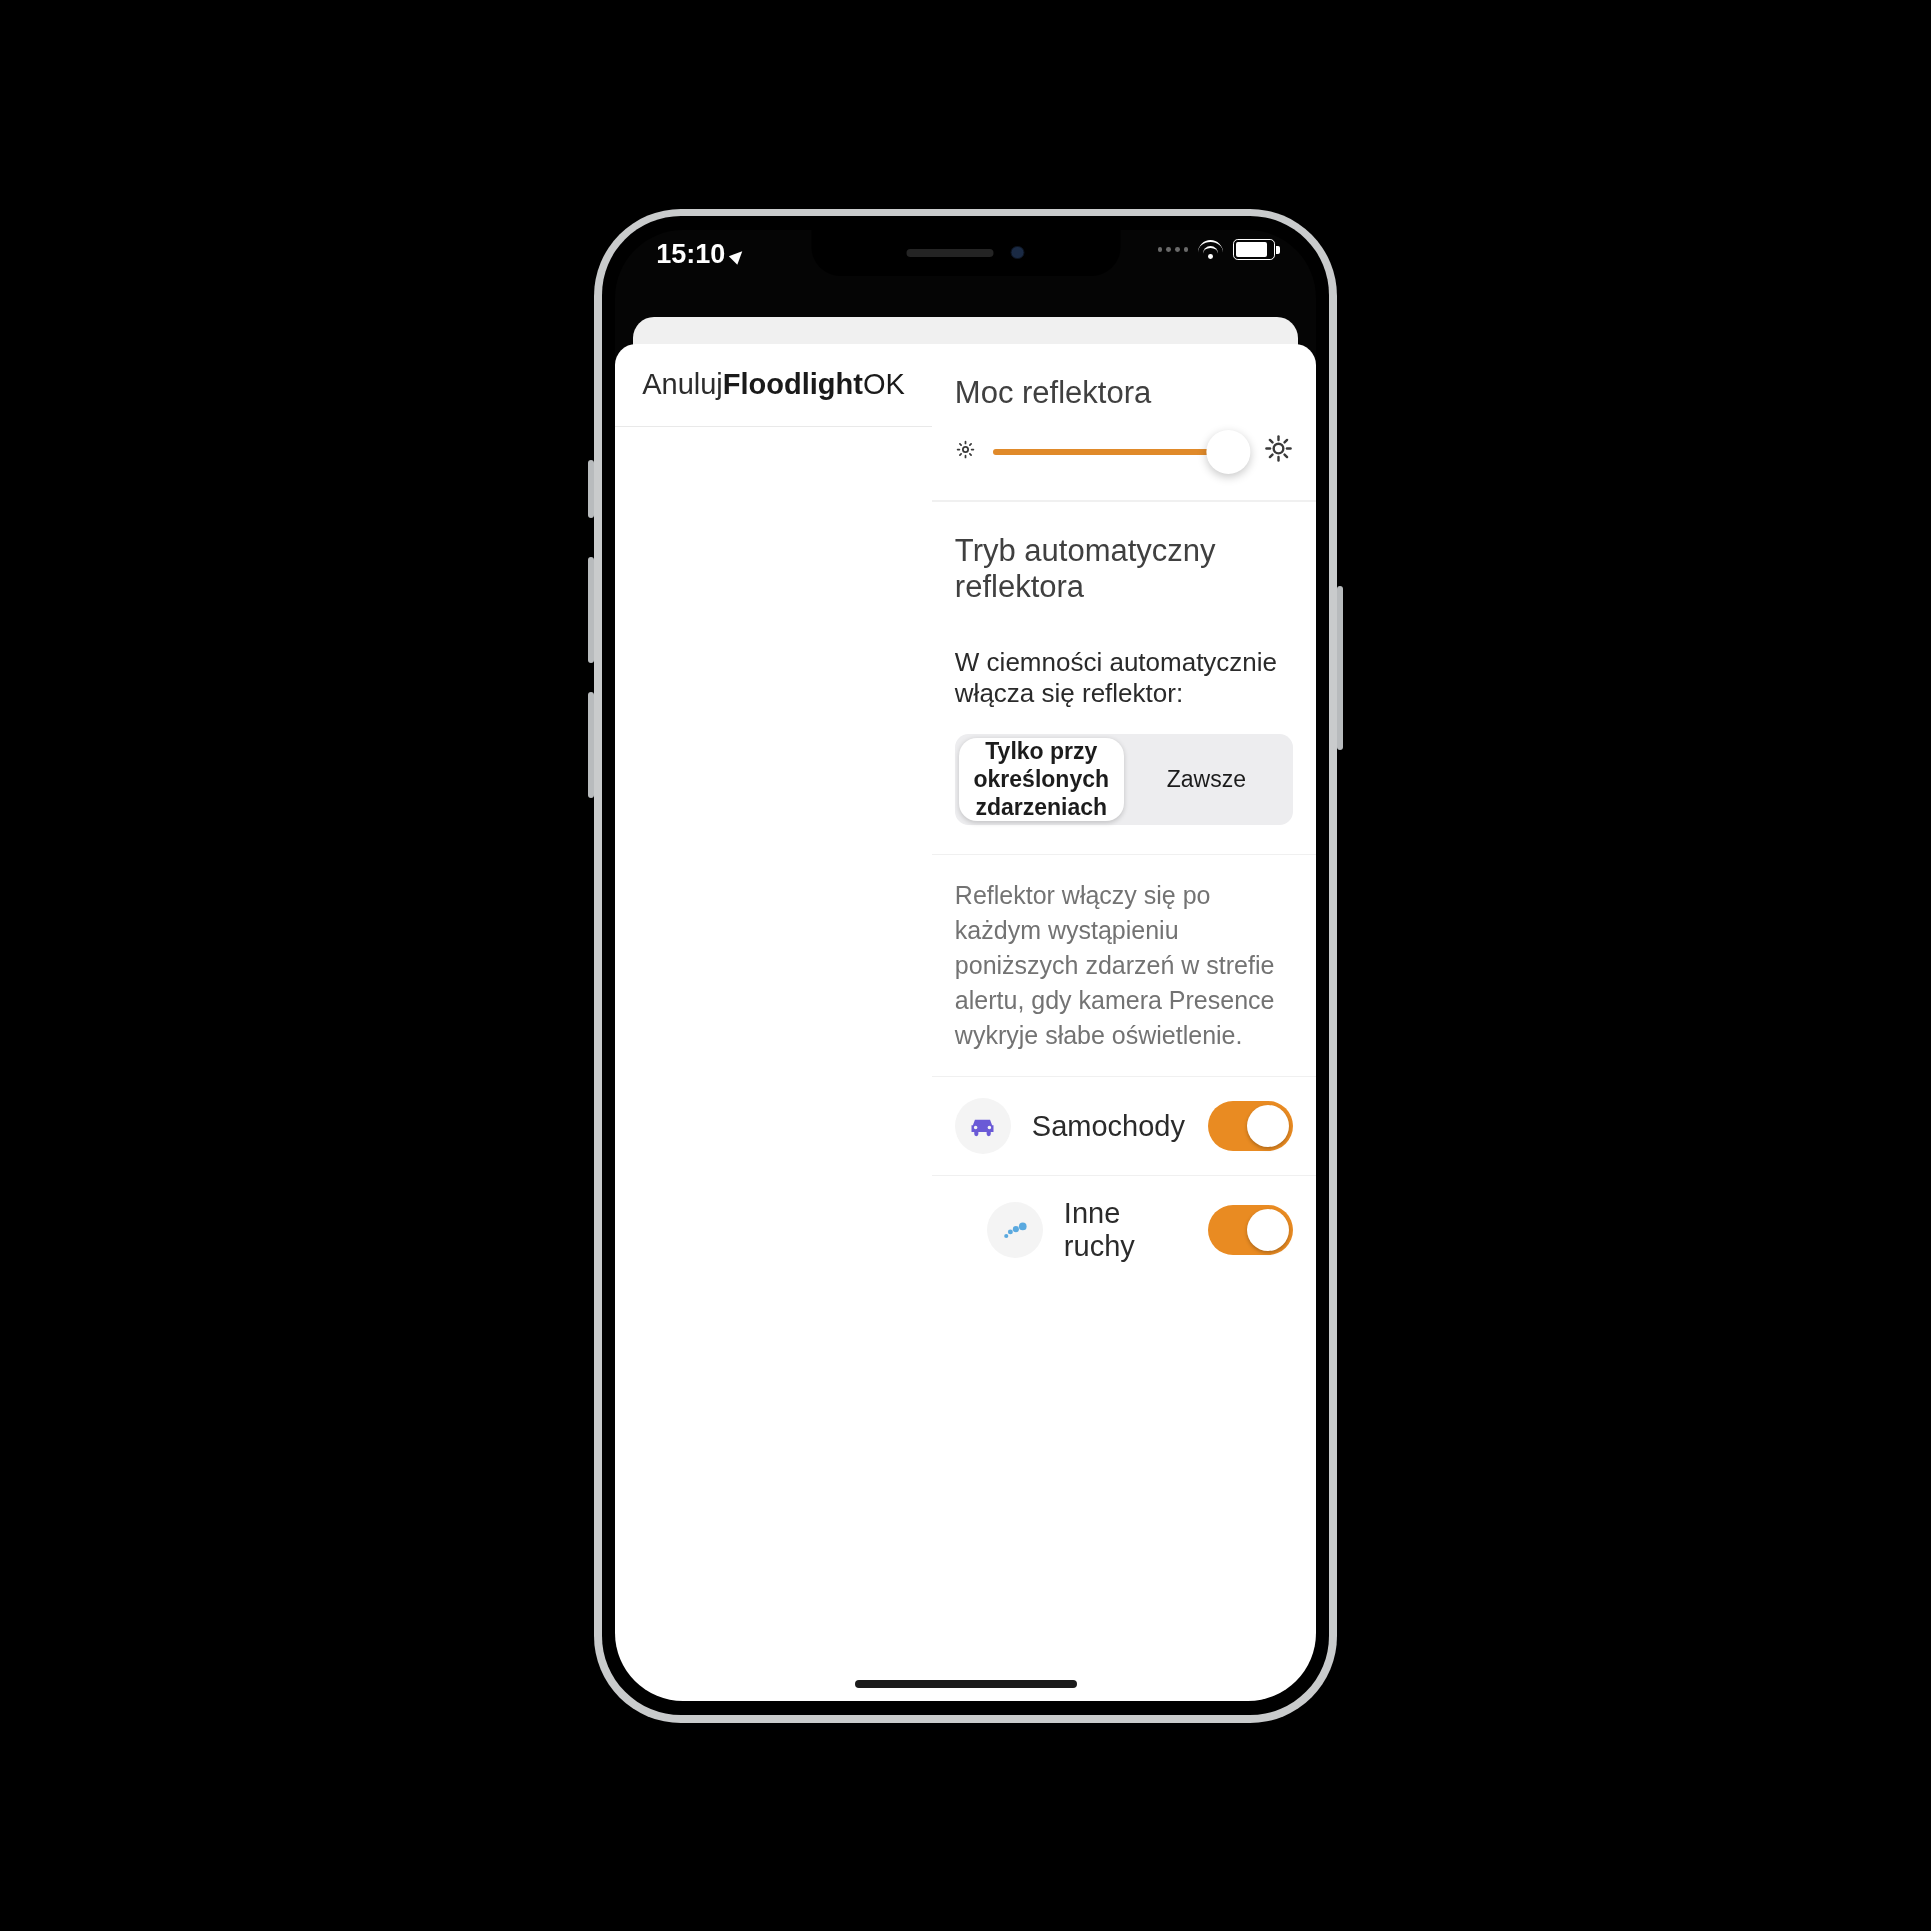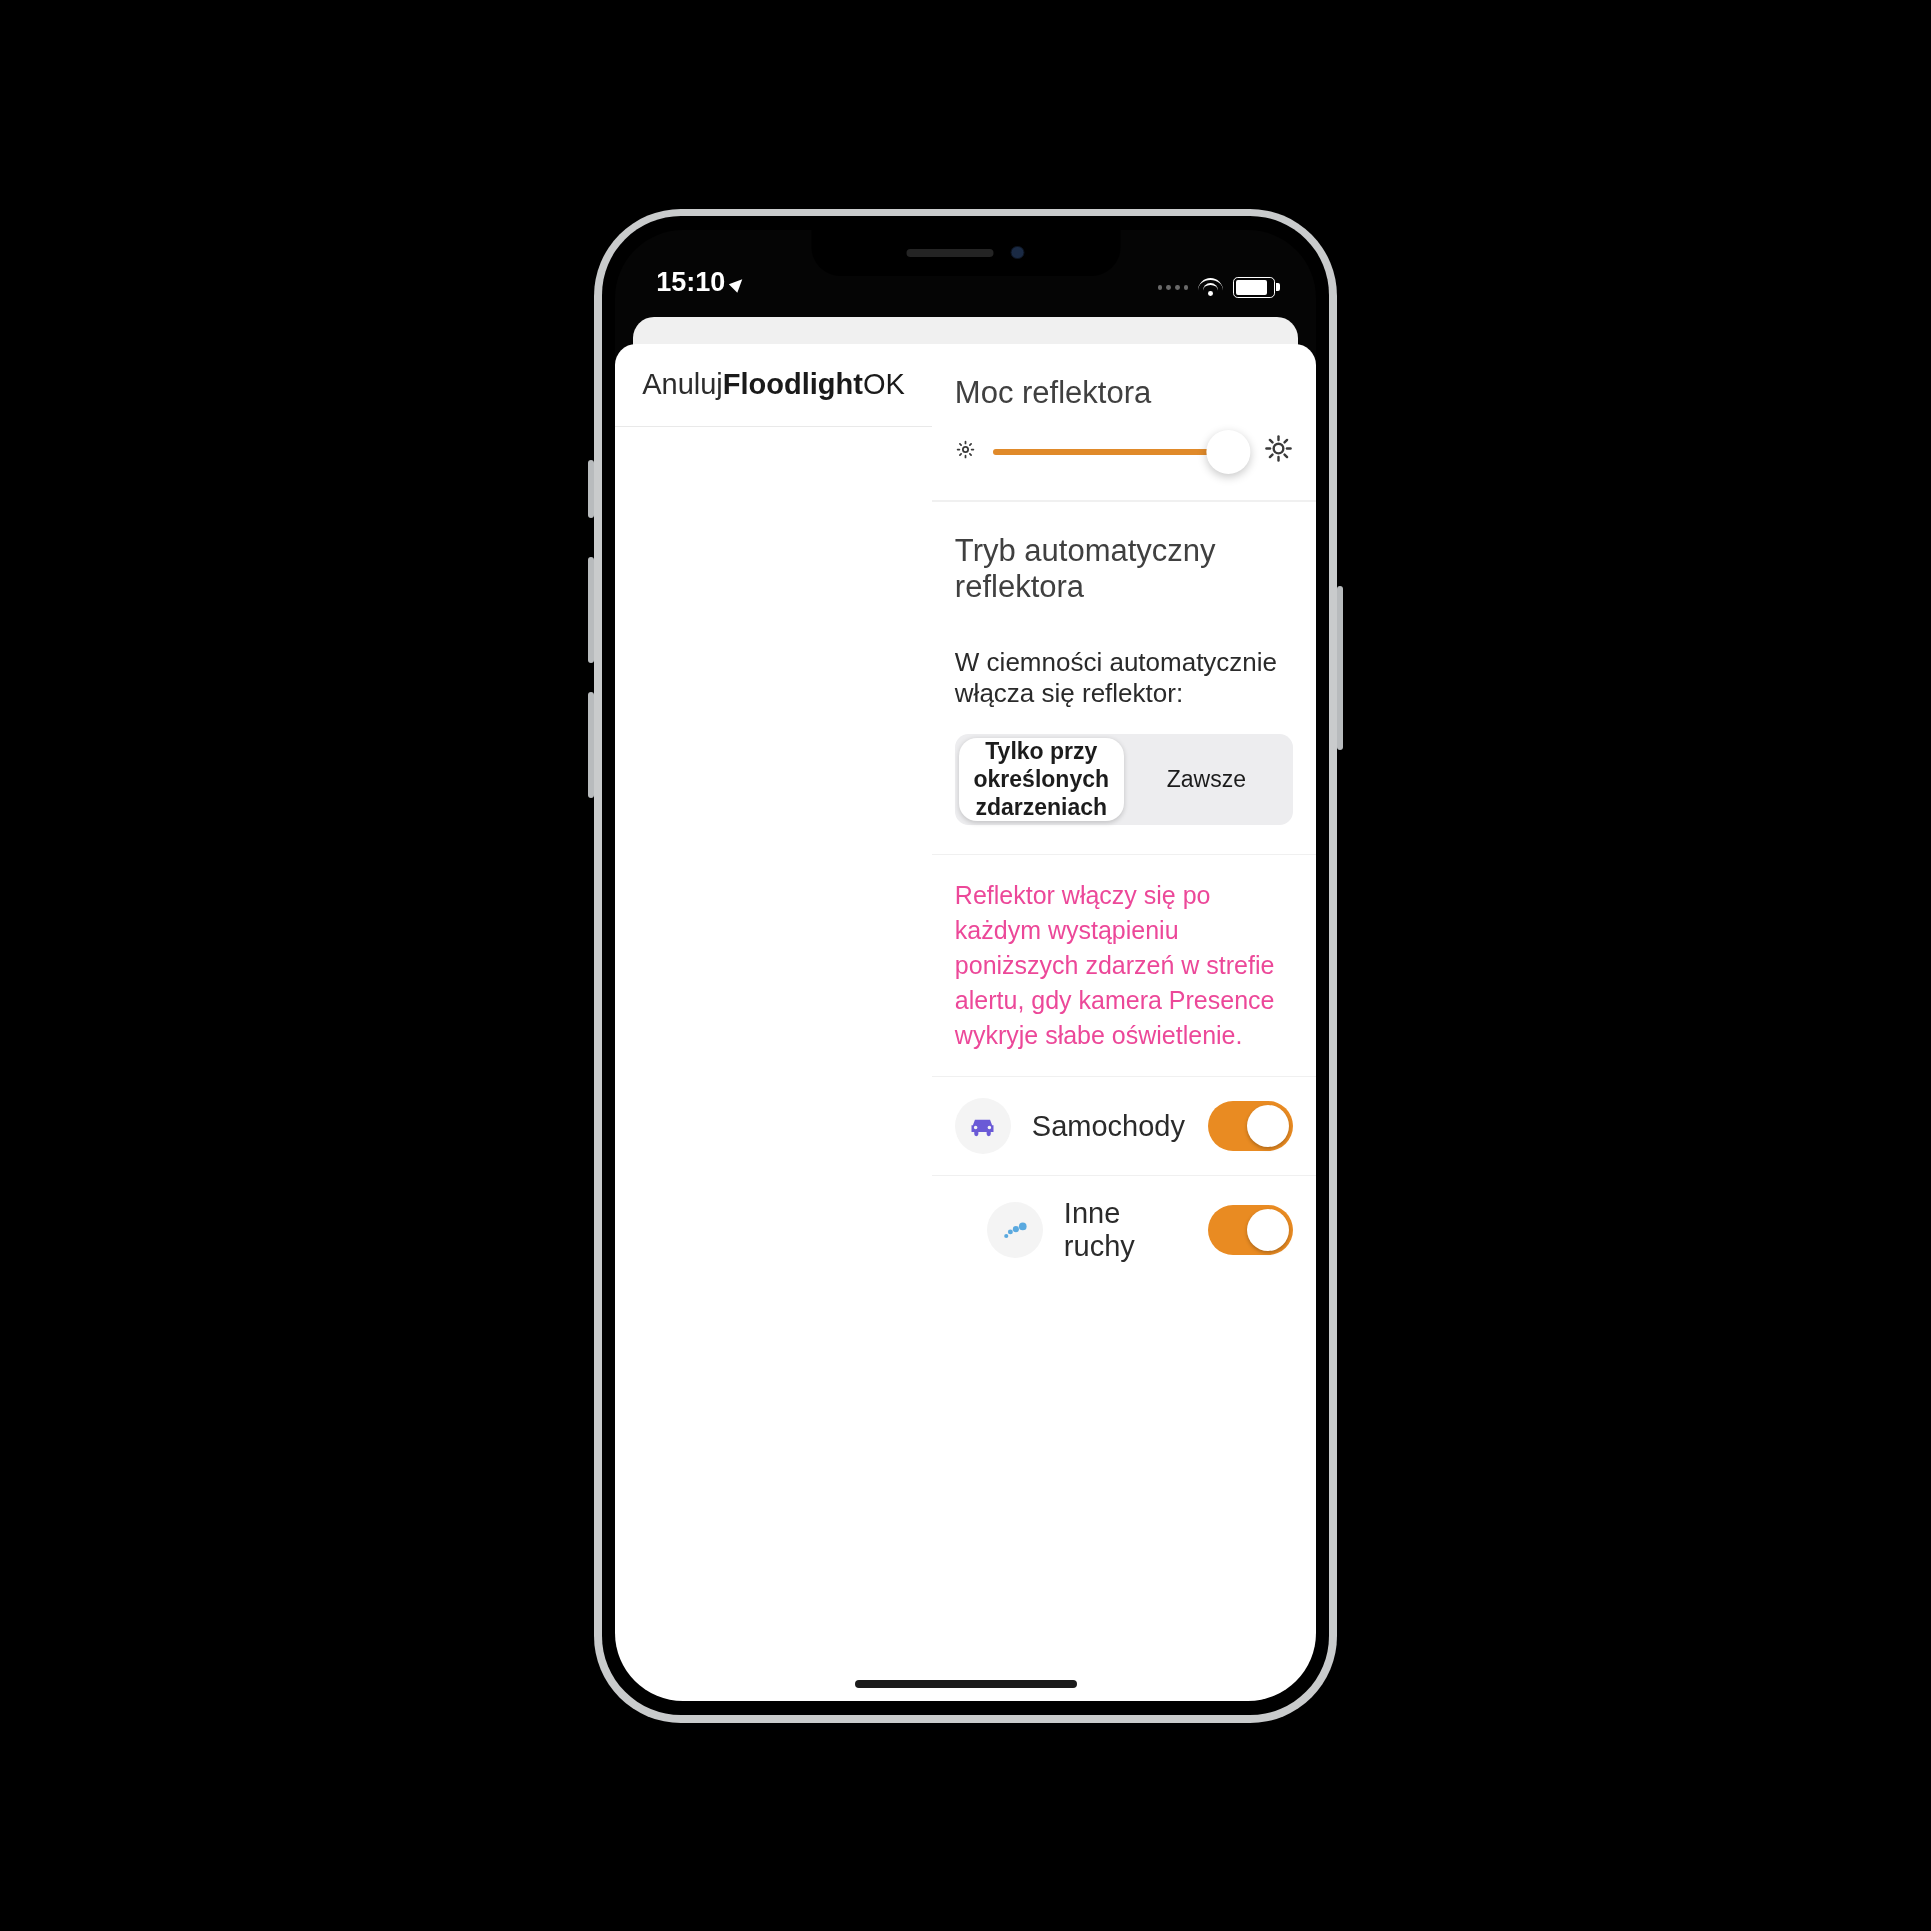--- a/index.html
+++ b/index.html
@@ -64,21 +64,21 @@
   }
   .speaker { width:87px; height:7.7px; background:#242424; border-radius:3.9px; }
   .camera  { width:13.5px; height:13.5px; background:#1a2a44; border-radius:50%; border:1.9px solid #0d1420; }
 
   
   .status-bar {
     position: absolute;
     top:0; left:0; right:0;
     height: 68px;
     display: flex;
-    align-items: flex-end;
+    align-items: flex-start;
     justify-content: space-between;
     padding: 9.7px 41px 0 41px;
     color: #fff;
     z-index: 40;
   }
   .status-left { display:flex; align-items:center; gap:7.7px; font-size:27px; font-weight:600; }
   .location-arrow {
     width:0;height:0;
     border-left:6.8px solid transparent;
     border-right:6.8px solid transparent;
@@ -201,21 +201,21 @@
   }
   .segment.selected {
     background:#fff;
     box-shadow:0 1.9px 5.8px rgba(0,0,0,.18);
     font-weight:600;
     border-radius:18px;
   }
 
   .explain-2 {
     font-size:25px;
-    color:#ec4899;
+    color:#737373;
     line-height:1.4;
     padding:23px 23px 23px 23px;
   }
 
   .toggle-list { border-top:1px solid #f0f0f0; }
   .toggle-row {
     display:flex;
     align-items:center;
     padding:21px 23px;
     border-bottom:1px solid #f0f0f0;

